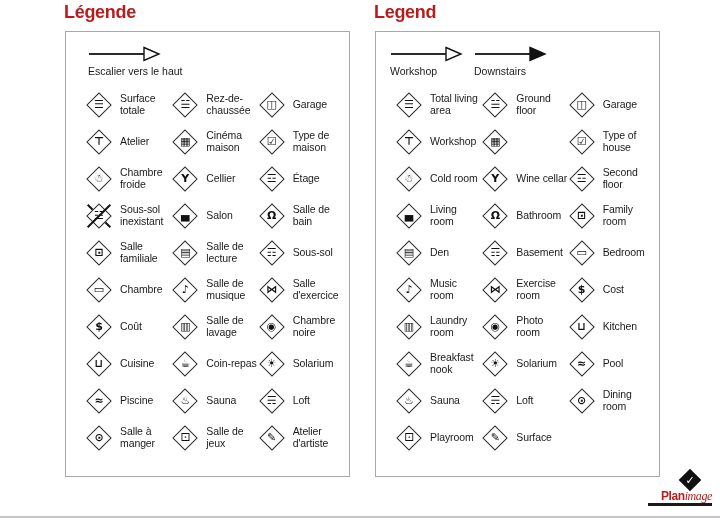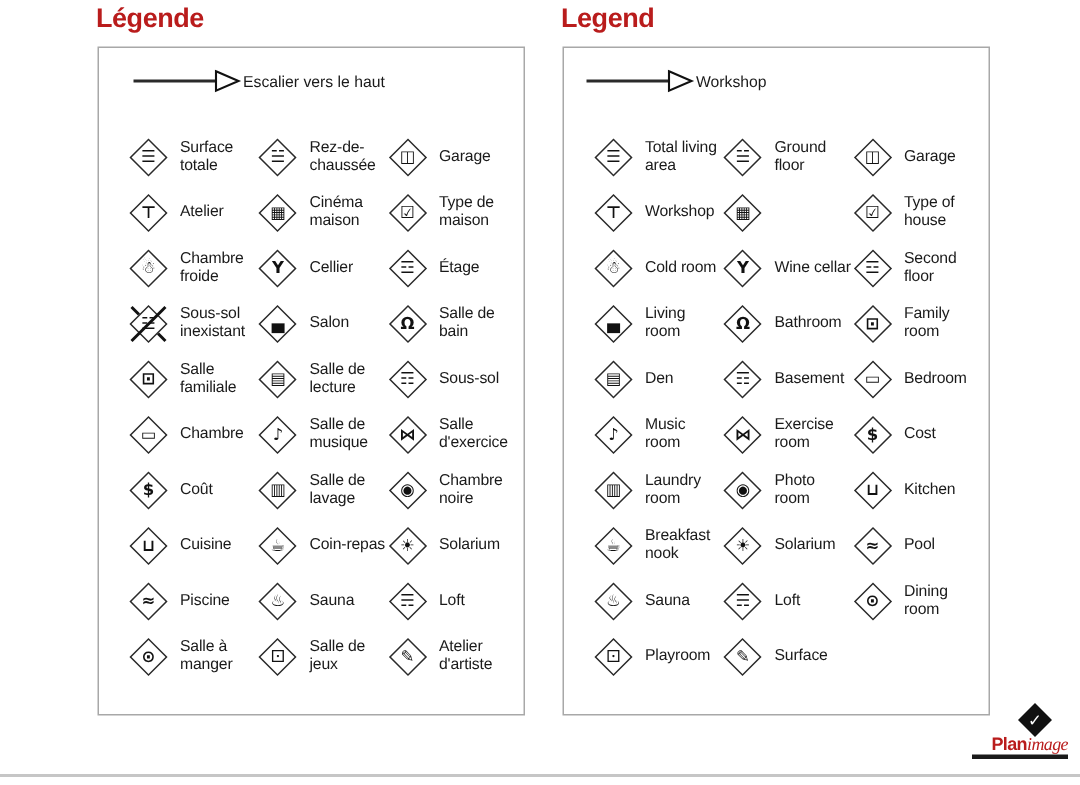--- a/index.html
+++ b/index.html
@@ -17,21 +17,21 @@
     position:absolute;top:31px;width:283px;height:444px;
     border:1px solid #a8a8a8;background:#fff;
   }
   #panel-fr{left:65px;}
   #panel-en{left:375px;}
   .arrow-row{
     position:absolute;top:14px;left:22px;right:4px;
     display:flex;gap:20px;align-items:flex-start;
   }
   #panel-en .arrow-row{left:14px;gap:10px;}
-  .arrow-group{display:flex;flex-direction:row;}
+  .arrow-group{display:flex;flex-direction:column;}
   .arrow-svg{display:block;height:16px;}
   .arrow-label{font-size:10.5px;line-height:12px;margin-top:3px;white-space:nowrap;}
   .legend-grid{
     position:absolute;top:54px;left:20px;right:4px;
     display:grid;grid-template-columns:1fr 1fr 1fr;grid-auto-rows:37px;
     align-items:center;
   }
   .legend-item{display:flex;align-items:center;gap:8px;min-width:0;}
   .icon-wrap{position:relative;width:26px;height:26px;flex:0 0 26px;}
   .diamond{
@@ -330,20 +330,27 @@
 
 <div class="panel" id="panel-en">
   <div class="arrow-row">
     <div class="arrow-group">
       <svg class="arrow-svg" width="74" height="16" viewBox="0 0 74 16">
         <line x1="1" y1="8" x2="56" y2="8" stroke="#2a2a2a" stroke-width="2"></line>
         <polygon points="56,1.5 71,8 56,14.5" fill="#ffffff" stroke="#111111" stroke-width="1.4"></polygon>
       </svg>
       <span class="arrow-label">Workshop</span>
     </div>
+    <div class="arrow-group">
+      <svg class="arrow-svg" width="74" height="16" viewBox="0 0 74 16">
+        <line x1="1" y1="8" x2="56" y2="8" stroke="#2a2a2a" stroke-width="2"></line>
+        <polygon points="56,1.5 71,8 56,14.5" fill="#111111" stroke="#111111" stroke-width="1.4"></polygon>
+      </svg>
+      <span class="arrow-label">Downstairs</span>
+    </div>
   </div>
   <div class="legend-grid">
   <div class="legend-item">
     <span class="icon-wrap">
       <span class="diamond"></span>
       <span class="glyph">☰</span>
     </span>
     <span class="item-label">Total living area</span>
   </div>
 

